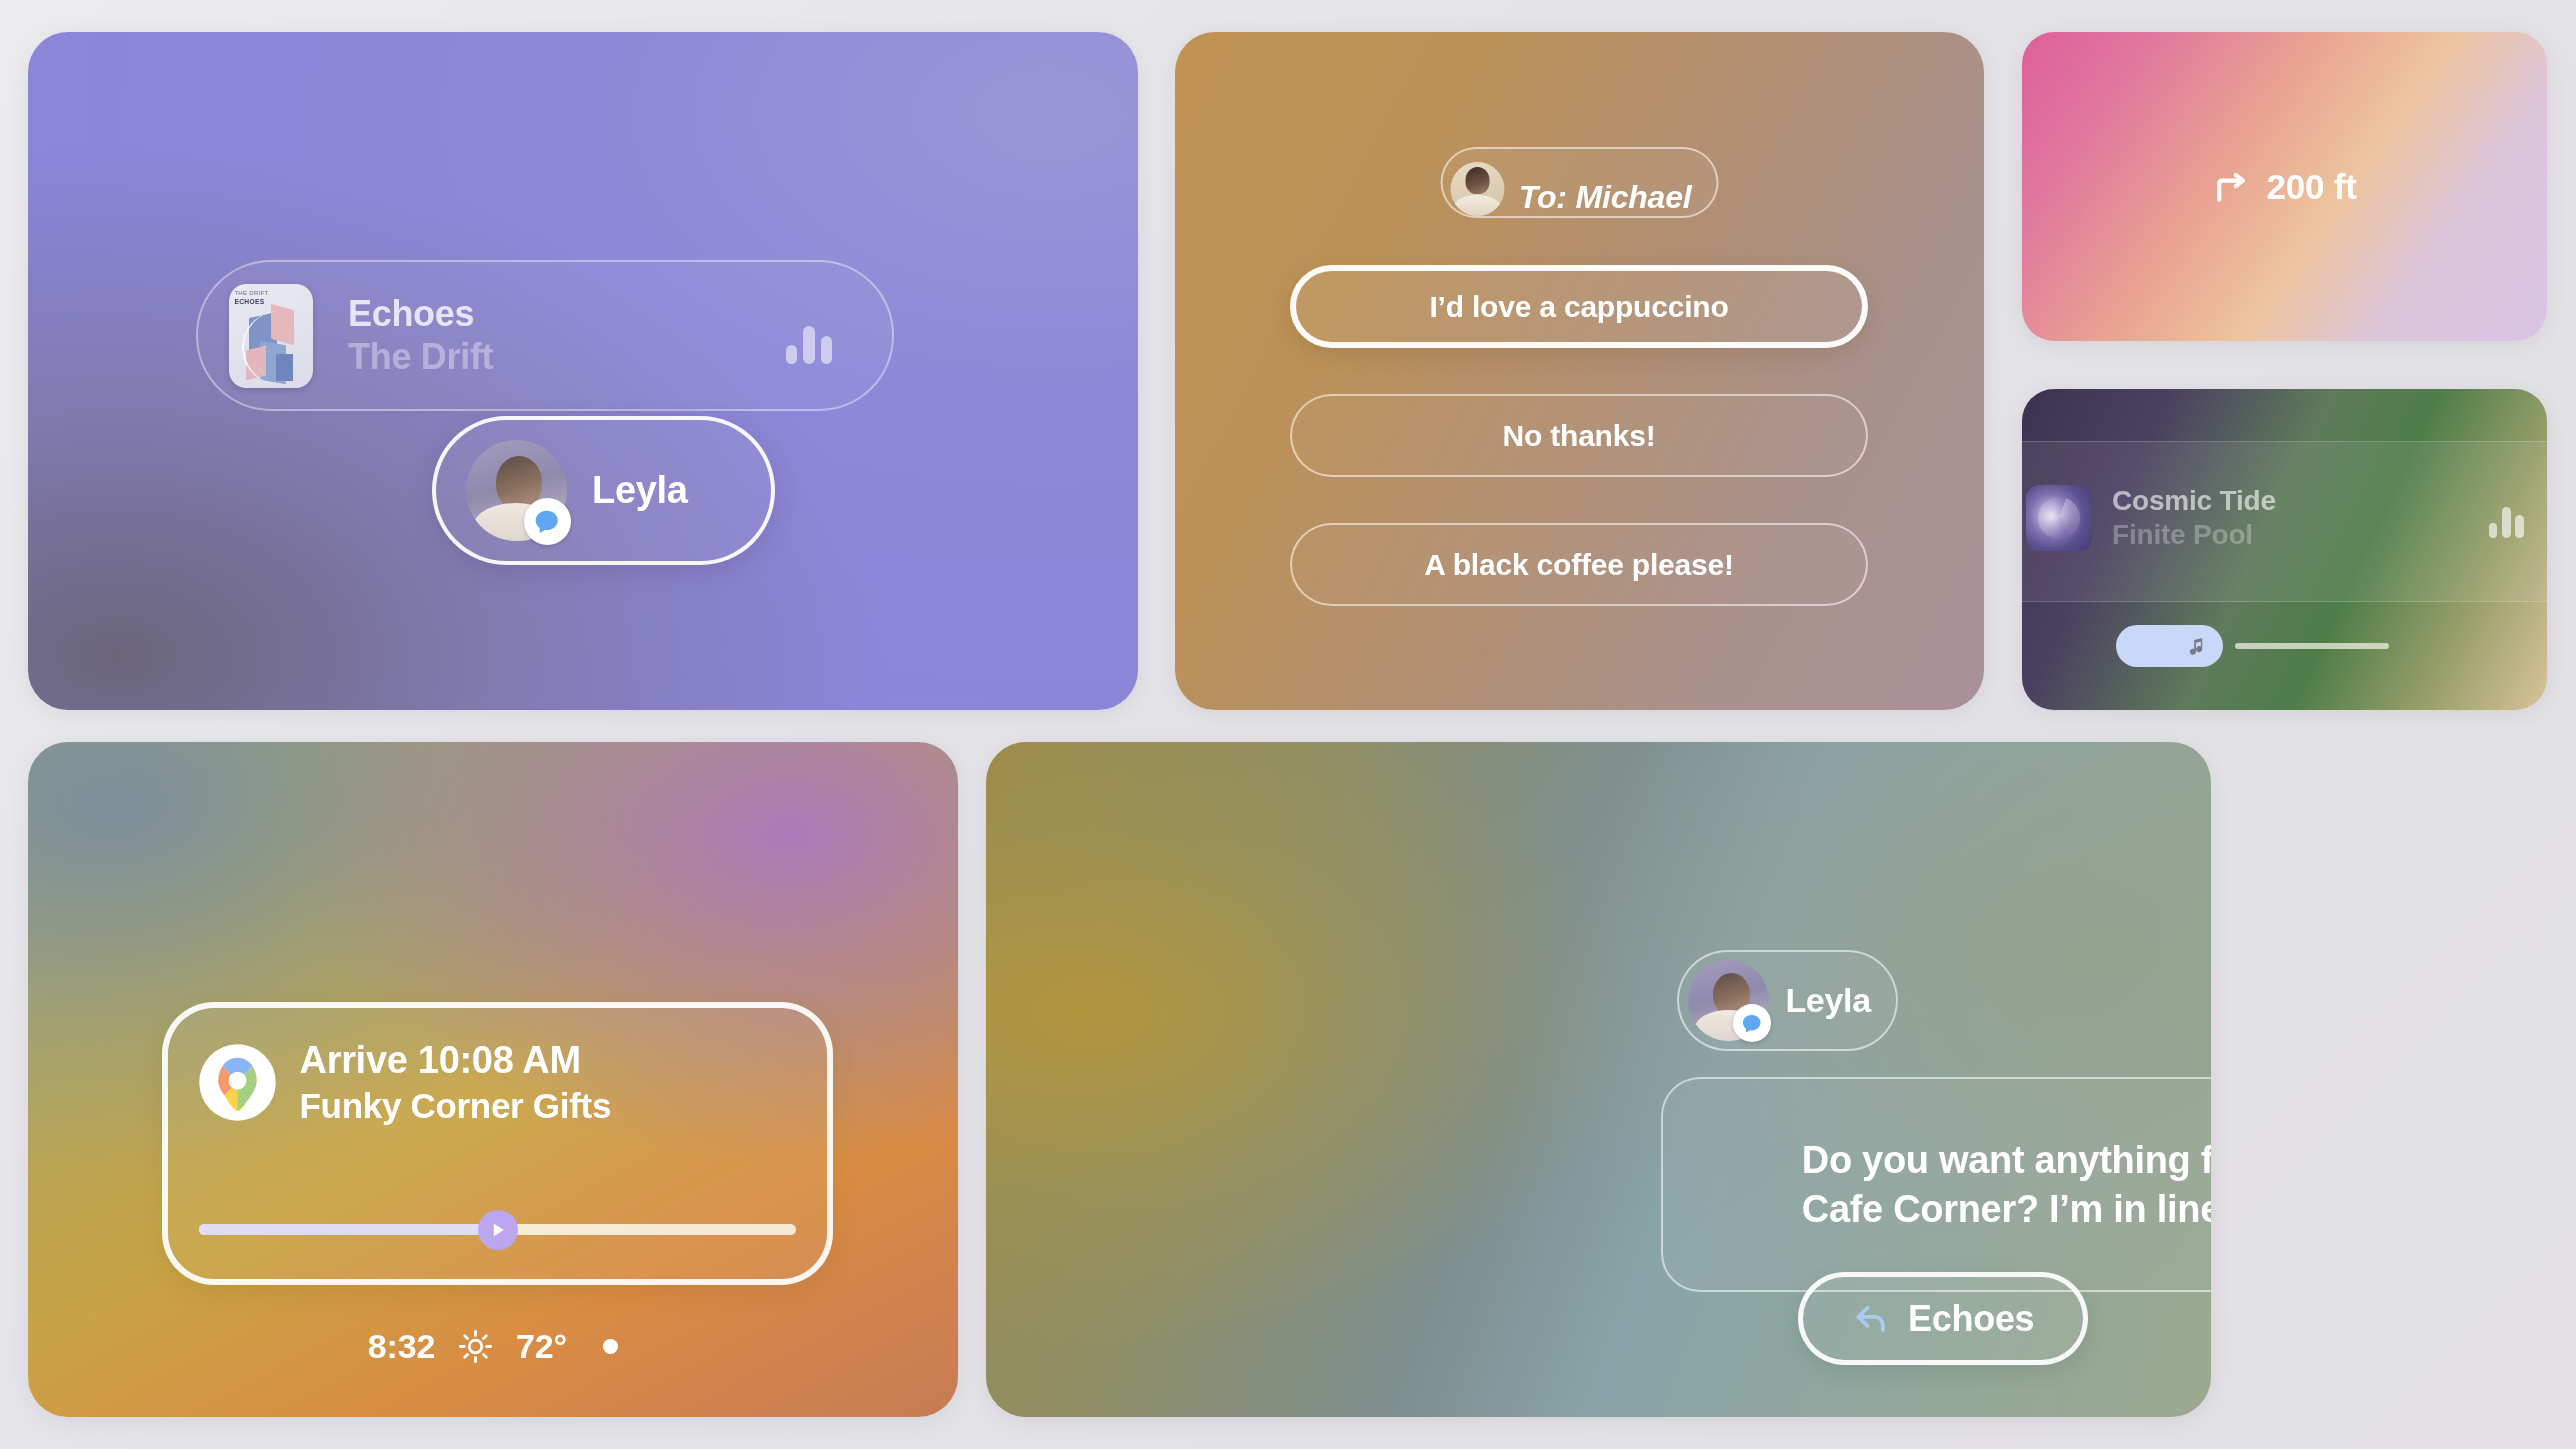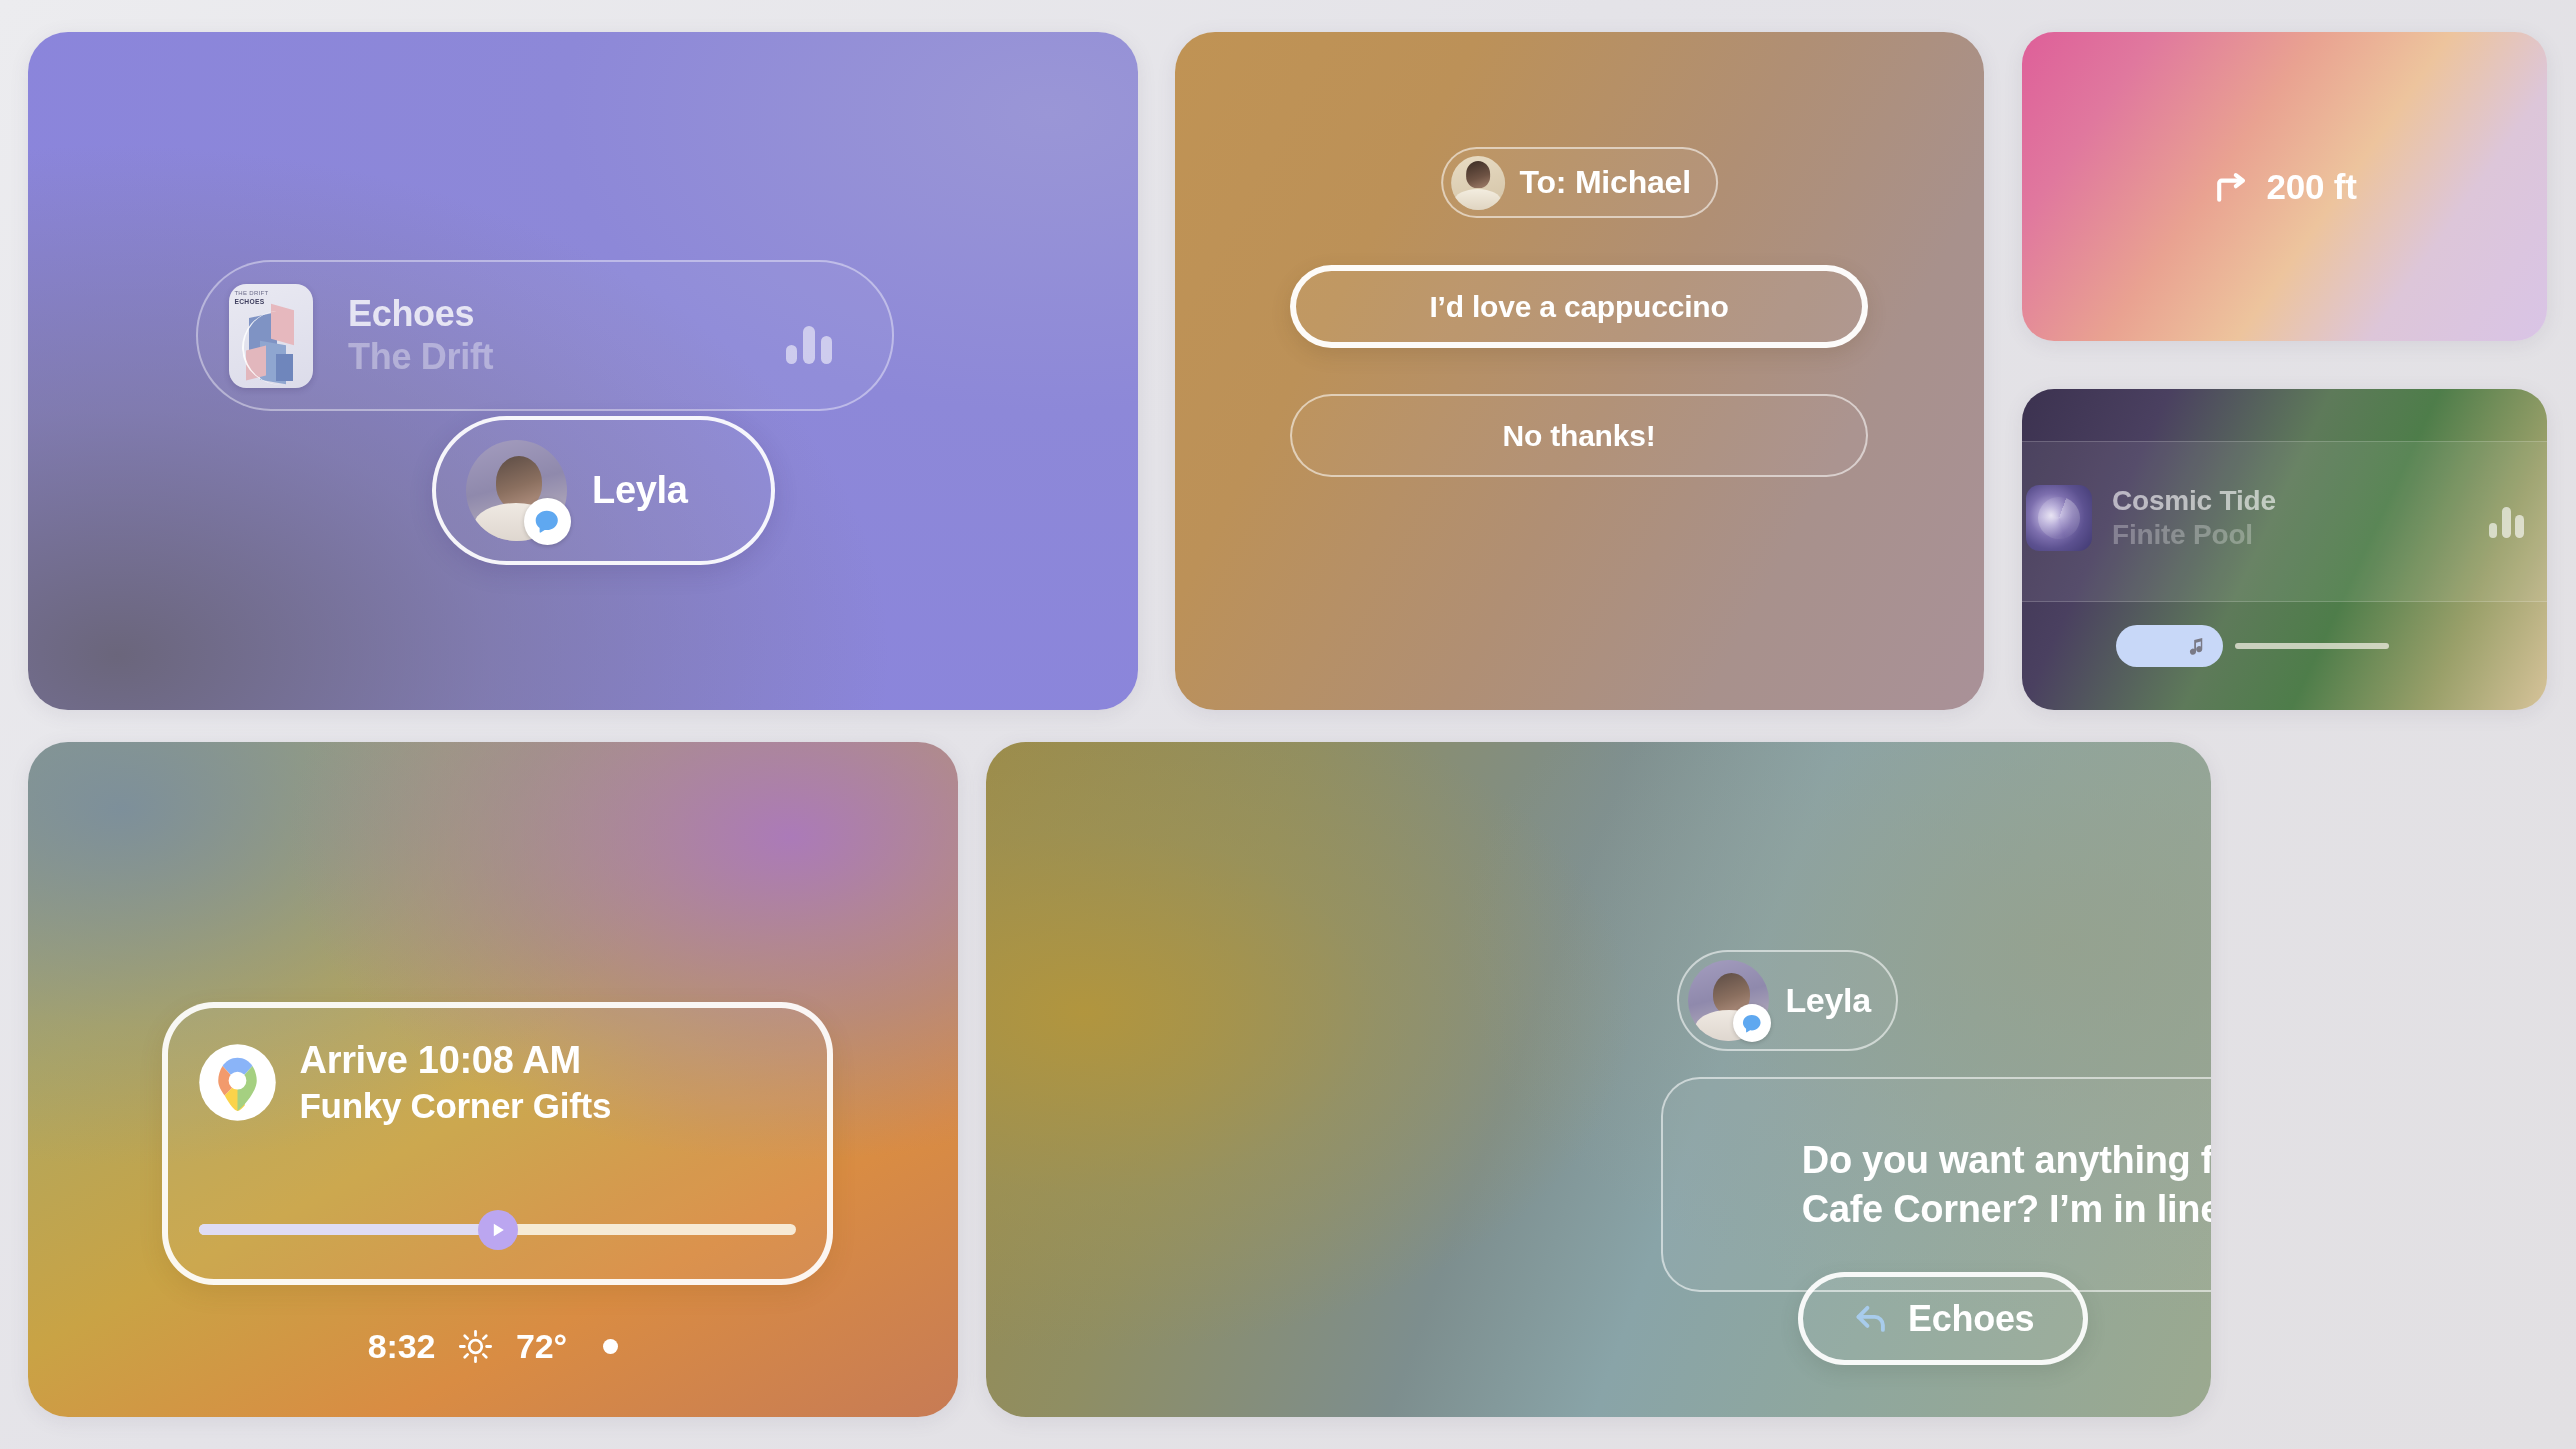--- a/index.html
+++ b/index.html
@@ -103,22 +103,23 @@
 
   
   #card-replies {
     left: 1175px; top: 32px; width: 809px; height: 678px;
     background:
       linear-gradient(118deg, #C09354 0%, #BC9158 26%, #B08F74 54%, #A8918C 76%, #A99198 100%);
   }
   .to-pill {
     position:absolute; left:50%; transform: translateX(-50%); top: 115px;
     height: 71px; border:2px solid rgba(255,255,255,0.55); border-radius:38px;
-    display:flex; align-items:center; padding: 0 25.5px 0 8px; gap: 14.8px;
+    display:flex; align-items:flex-end; padding: 0 25.5px 0 8px; gap: 14.8px;
     background: rgba(255,255,255,0.05);
+    font-style: italic;
   }
   .to-avatar {
     width: 54px; height: 54px; border-radius: 50%; overflow:hidden; flex:none;
     background: linear-gradient(165deg,#E8DCC4 0%,#D3C3A6 100%); position: relative;
   }
   .to-avatar::before {
     content:""; position:absolute; left:28%; top:10%; width:46%; height:50%;
     border-radius: 50% 50% 44% 44%;
     background: linear-gradient(160deg,#3B2C24 0%,#6E5344 60%,#A3806C 100%);
   }
@@ -320,20 +321,23 @@
     <div class="to-pill">
       <div class="to-avatar"></div>
       <div class="to-label">To: Michael</div>
     </div>
 
     <div class="reply-opt selected" id="reply-opt-0">
       <span>I’d love a cappuccino</span>
     </div>
     <div class="reply-opt" id="reply-opt-1">
       <span>No thanks!</span>
+    </div>
+    <div class="reply-opt" id="reply-opt-2">
+      <span>A black coffee please!</span>
     </div>
   </div>
 
   <div class="card" id="card-nav">
     <div class="nav-row">
       <span>
         <svg viewBox="0 0 24 24" fill="none" aria-hidden="true">
           <path d="M4 20V9.5A1.5 1.5 0 0 1 5.5 8H18" stroke="#fff" stroke-width="2.6" stroke-linecap="round" stroke-linejoin="round"></path>
           <path d="M14.5 4.5 19 8l-4.5 3.5" stroke="#fff" stroke-width="2.6" stroke-linecap="round" stroke-linejoin="round"></path>
         </svg>

